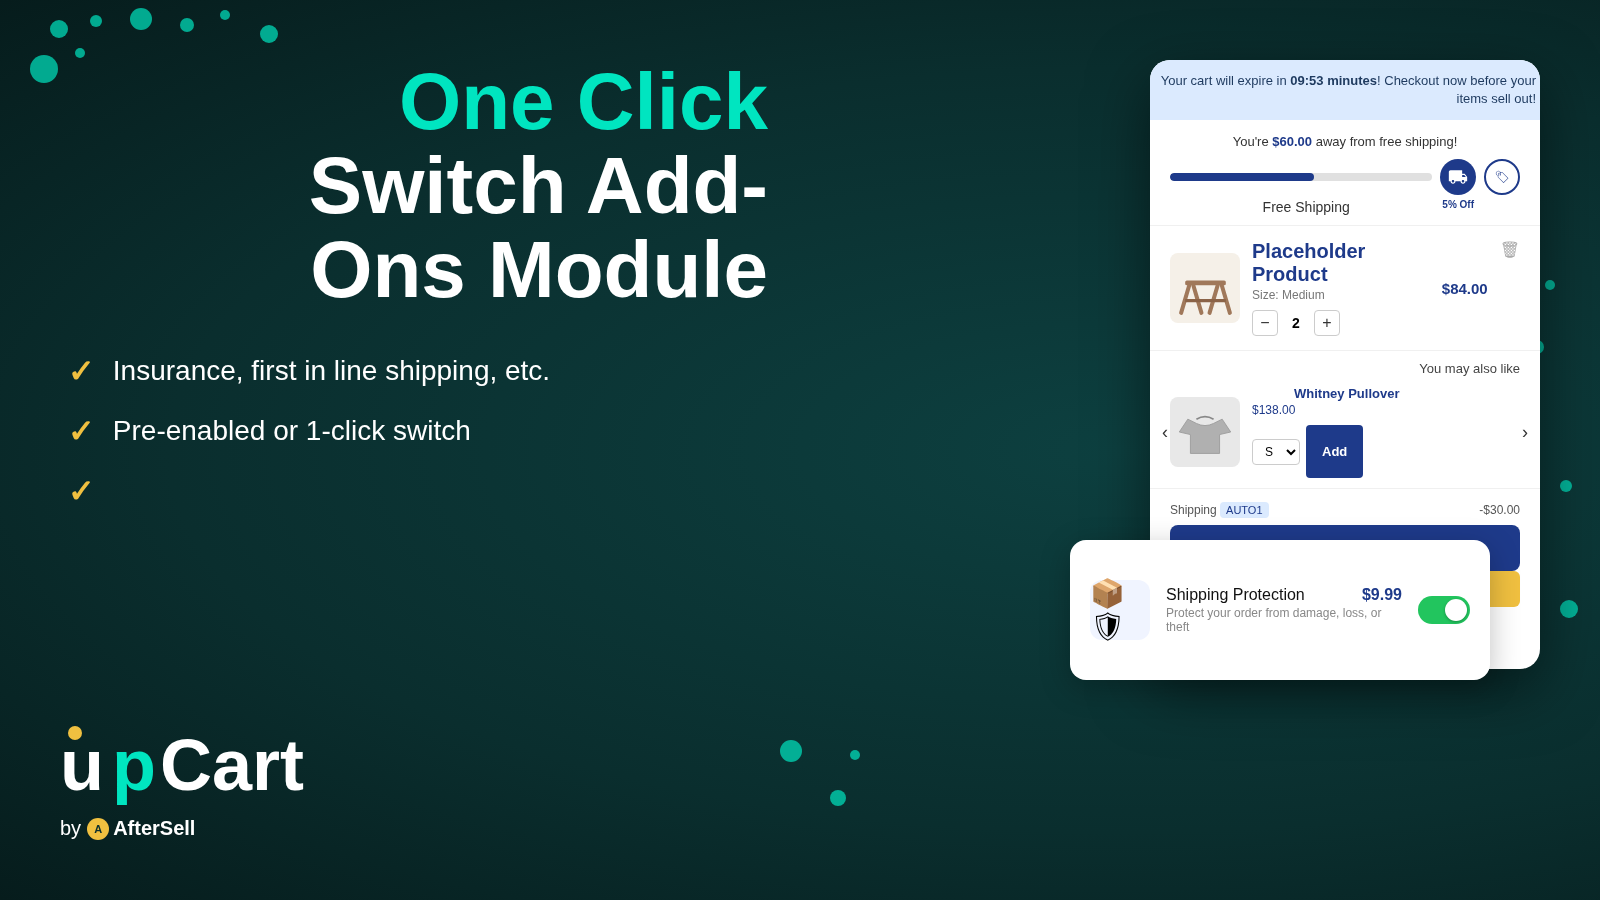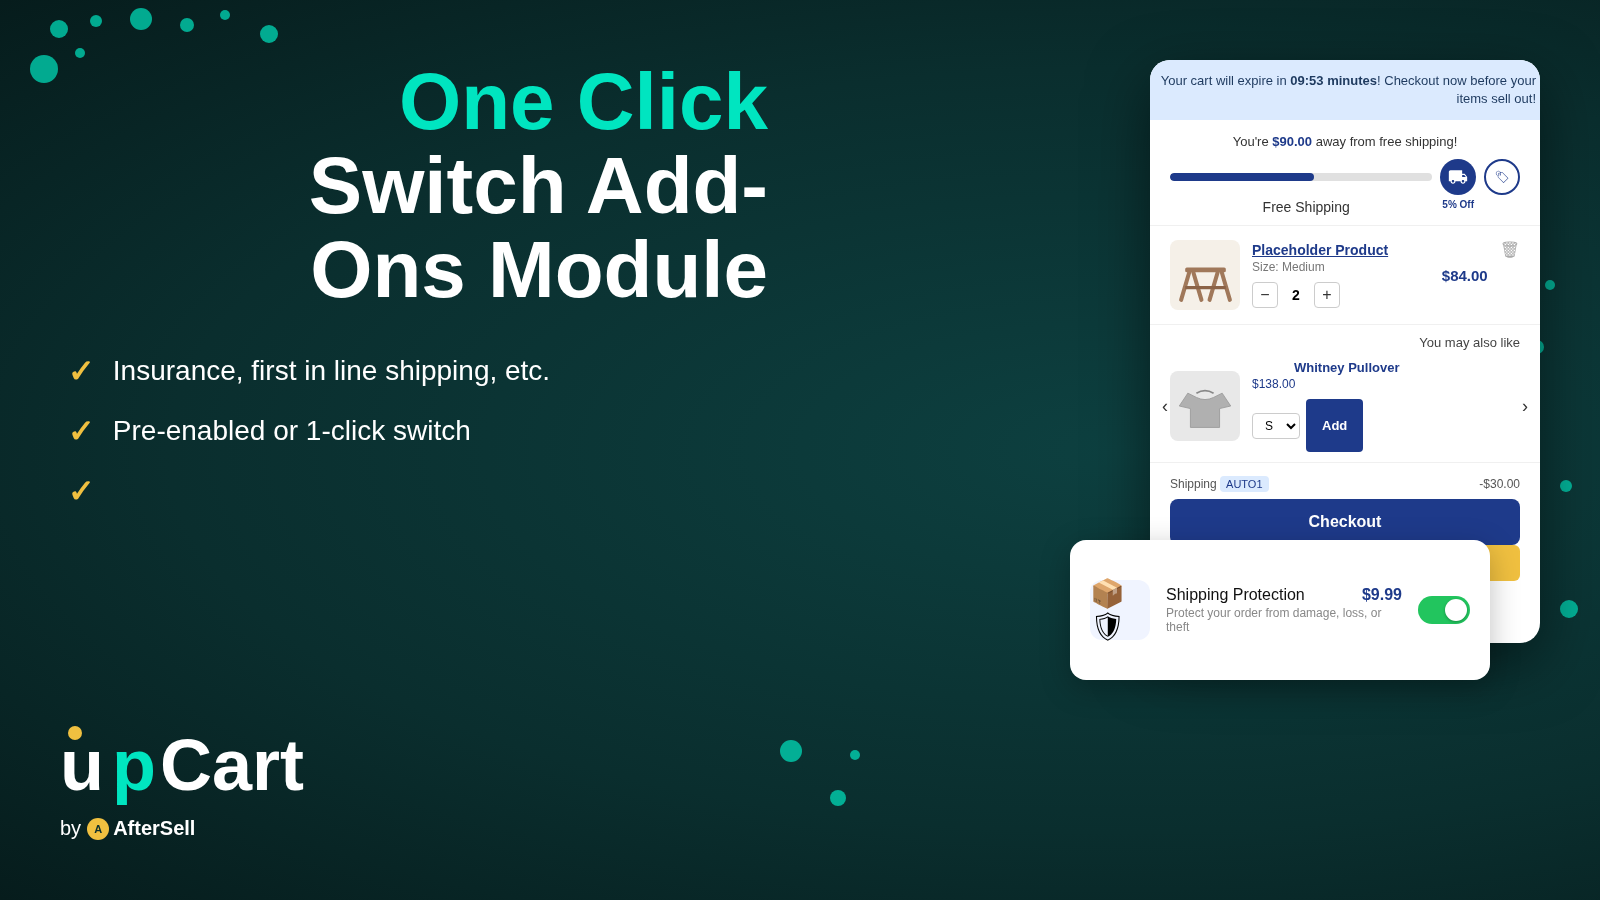--- a/index.html
+++ b/index.html
@@ -209,24 +209,23 @@
       display: flex;
       align-items: center;
       justify-content: center;
       flex-shrink: 0;
       overflow: hidden;
     }
     .item-details {
       flex: 1;
     }
     .item-name {
-      font-size: 14px;
+      font-size: 20px;
       color: #1e3a8a;
       font-weight: 600;
-      text-decoration: underline;
     }
     .item-size {
       font-size: 12px;
       color: #777;
       margin-top: 2px;
     }
     .item-controls {
       display: flex;
       align-items: center;
       gap: 8px;
@@ -581,21 +580,21 @@
 </div>
 
 <div class="cart-panel" style="position:absolute; right:60px; top:60px; width:390px;">
 
   <div class="timer-bar">
     <span>Your cart will expire in </span><strong>09:53 minutes</strong><span>! Checkout now before your items sell out!</span>
   </div>
 
   <div class="shipping-section">
     <div class="shipping-text">
-      <span>You're </span><strong>$90.00</strong><span> away from free shipping!</span>
+      <span>You're </span><strong>$60.00</strong><span> away from free shipping!</span>
     </div>
     <div class="progress-bar-container">
       <div class="progress-track">
         <div class="progress-fill"></div>
       </div>
       <div class="progress-icon">
         <svg width="20" height="20" viewBox="0 0 24 24" fill="white">
             <path d="M20 8h-3V4H3c-1.1 0-2 .9-2 2v11h2c0 1.66 1.34 3 3 3s3-1.34 3-3h6c0 1.66 1.34 3 3 3s3-1.34 3-3h2v-5l-3-4zM6 18.5c-.83 0-1.5-.67-1.5-1.5s.67-1.5 1.5-1.5 1.5.67 1.5 1.5-.67 1.5-1.5 1.5zm13.5-9l1.96 2.5H17V9.5h2.5zm-1.5 9c-.83 0-1.5-.67-1.5-1.5s.67-1.5 1.5-1.5 1.5.67 1.5 1.5-.67 1.5-1.5 1.5z"></path>
           </svg>
       </div>

